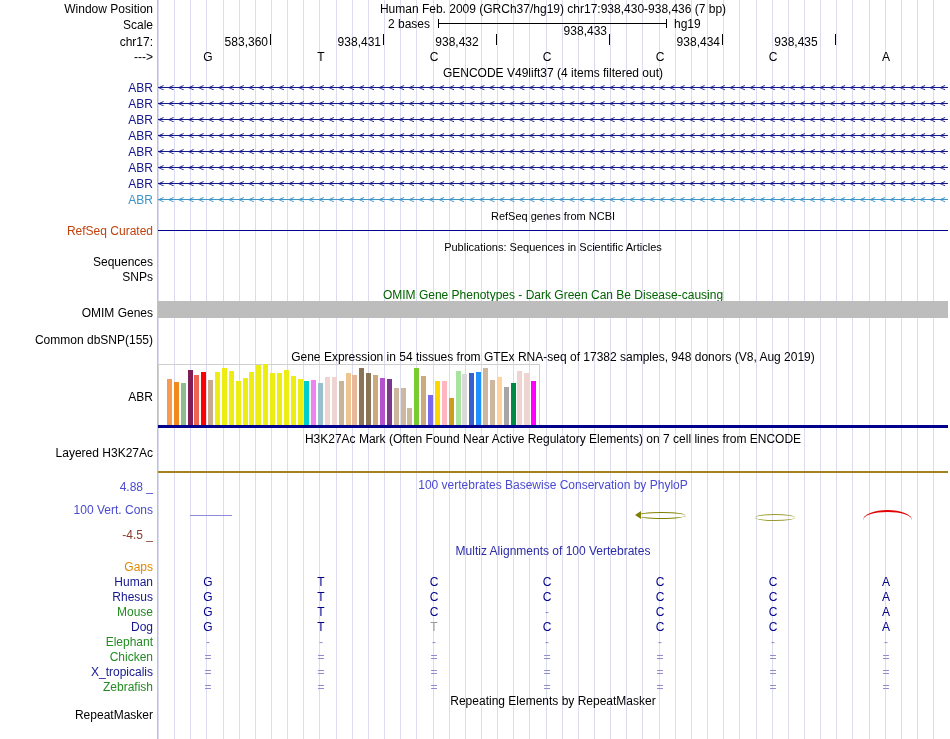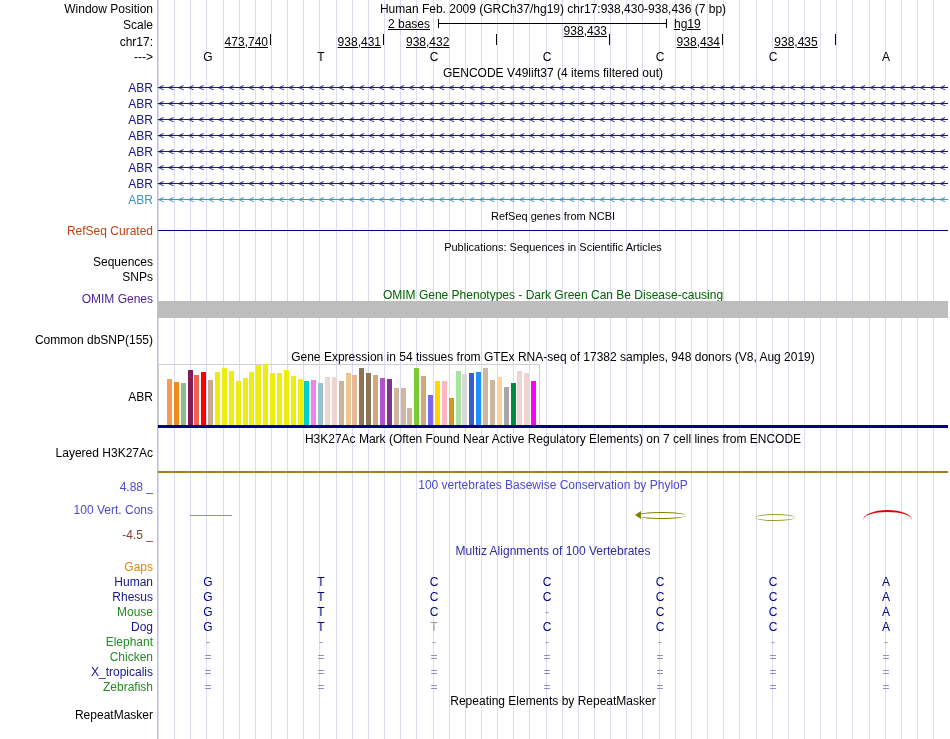--- a/index.html
+++ b/index.html
@@ -2,21 +2,21 @@
 <html><head>
 <meta charset="utf-8">
 <style>
   html,body{margin:0;padding:0;background:#fff;}
   body{position:relative;width:950px;height:739px;overflow:hidden;
        font-family:"Liberation Sans",sans-serif;font-size:12px;color:#000;}
   
   #plot{position:absolute;left:157px;top:0;width:790px;height:739px;
         border-left:1px solid #F7ABAB;
         background-image:repeating-linear-gradient(to right,#DCDCF0 0 1px,transparent 1px 16.15px);}
-  .abs{position:absolute;white-space:nowrap;text-decoration:underline;}
+  .abs{position:absolute;white-space:nowrap;}
   .lab{position:absolute;right:797px;white-space:nowrap;text-align:right;}
   .hdr{position:absolute;left:0;width:790px;text-align:center;white-space:nowrap;}
   .hdr.sm{font-size:11px;}
   .tickv{position:absolute;width:1px;background:#000;}
   .hline{position:absolute;height:1px;background:#000;}
   .arrowrow{position:absolute;left:0;width:790px;height:10px;overflow:hidden;
             font-family:"DejaVu Sans Mono",monospace;font-size:10px;line-height:10px;
             letter-spacing:4px;}
   .baseletter{position:absolute;transform:translateX(-50%);}
   .mzcell{position:absolute;transform:translateX(-50%);font-size:12px;}
@@ -25,21 +25,21 @@
 </head>
 <body>
 
 <div class="lab" style="top:2px">Window Position</div>
 <div class="lab" style="top:18px">Scale</div>
 <div class="lab" style="top:35px">chr17:</div>
 <div class="lab" style="top:50px">---&gt;</div>
 <div class="lab" style="top:224px;color:#c2410c">RefSeq Curated</div>
 <div class="lab" style="top:255px">Sequences</div>
 <div class="lab" style="top:270px">SNPs</div>
-<div class="lab" style="top:292px;color:#4c1d95">OMIM Genes</div>
+<div class="lab" style="top:306px;color:#000000">OMIM Genes</div>
 <div class="lab" style="top:333px">Common dbSNP(155)</div>
 <div class="lab" style="top:390px">ABR</div>
 <div class="lab" style="top:446px">Layered H3K27Ac</div>
 <div class="lab" style="top:480px;color:#4A4AD2">4.88 _</div>
 <div class="lab" style="top:503px;color:#4A4AD2">100 Vert. Cons</div>
 <div class="lab" style="top:528px;color:#8B3A2E">-4.5 _</div>
 <div class="lab" style="top:560px;color:#E08800">Gaps</div>
 <div class="lab" style="top:708px">RepeatMasker</div>
 <div id="gencode-labels">
     <div class="lab" style="top: 81px; color: rgb(21, 24, 141);">ABR</div>
@@ -64,25 +64,25 @@
 
 <div id="plot">
 
   <div class="hdr" style="top:2px">Human Feb. 2009 (GRCh37/hg19)   chr17:938,430-938,436 (7 bp)</div>
   <div class="abs" style="top:17px;left:172px;width:100px;text-align:right">2 bases</div>
   <div class="hline" style="top:23px;left:280px;width:228px"></div>
   <div class="tickv" style="top:19px;left:280px;height:9px"></div>
   <div class="tickv" style="top:19px;left:508px;height:9px"></div>
   <div class="abs" style="top:17px;left:516px">hg19</div>
   <div id="coord-row">
-      <div class="abs" style="top: 35px; left: 36px; width: 74px; text-align: right;">473,740</div>
+      <div class="abs" style="top: 35px; left: 36px; width: 74px; text-align: right;">583,360</div>
       <div class="tickv" style="top: 34px; left: 112px; height: 11px;"></div>
       <div class="abs" style="top: 35px; left: 149px; width: 74px; text-align: right;">938,431</div>
       <div class="tickv" style="top: 34px; left: 225px; height: 11px;"></div>
-      <div class="abs" style="top: 35px; left: 248px; width: 74px; text-align: left;">938,432</div>
+      <div class="abs" style="top: 35px; left: 262px; width: 74px; text-align: center;">938,432</div>
       <div class="tickv" style="top: 34px; left: 338px; height: 11px;"></div>
       <div class="abs" style="top: 24px; left: 375px; width: 74px; text-align: right;">938,433</div>
       <div class="tickv" style="top: 34px; left: 451px; height: 11px;"></div>
       <div class="abs" style="top: 35px; left: 488px; width: 74px; text-align: right;">938,434</div>
       <div class="tickv" style="top: 34px; left: 564px; height: 11px;"></div>
       <div class="abs" style="top: 35px; left: 601px; width: 74px; text-align: center;">938,435</div>
       <div class="tickv" style="top: 34px; left: 677px; height: 11px;"></div>
     </div>
   <div id="base-row">
       <div class="baseletter" style="top: 50px; left: 50px;">G</div>

